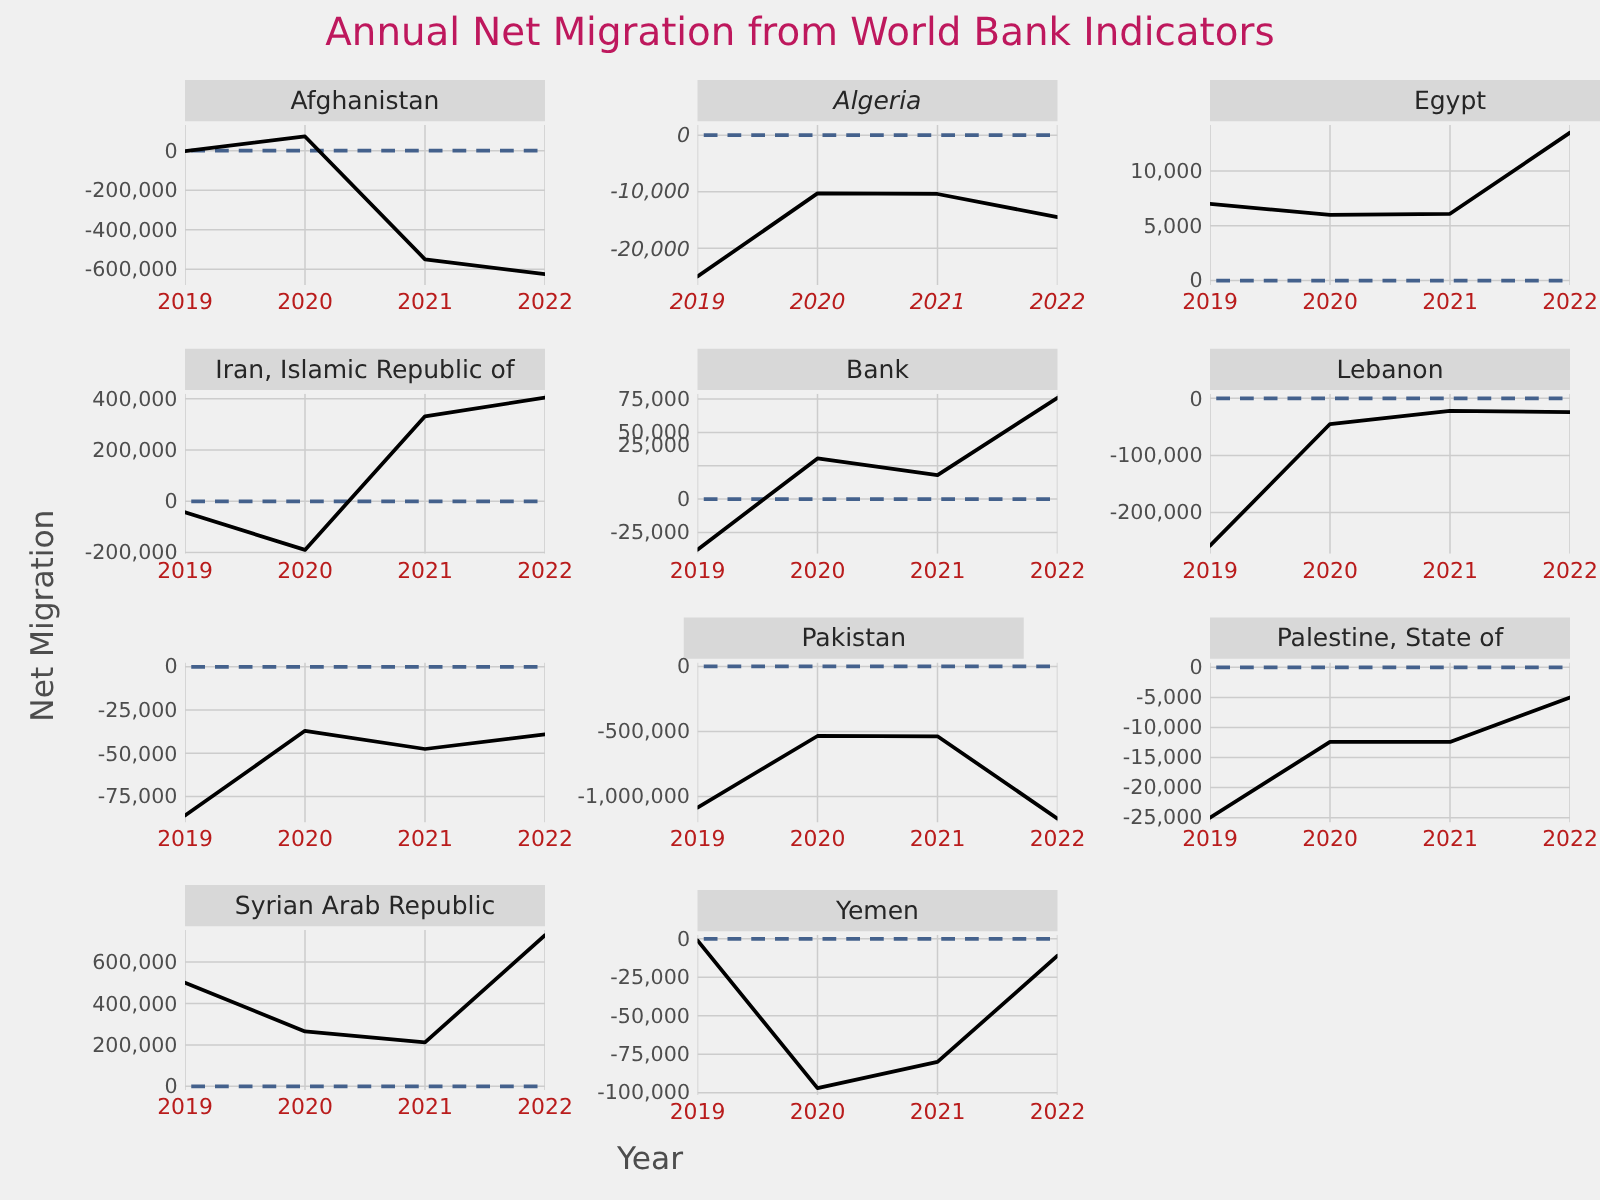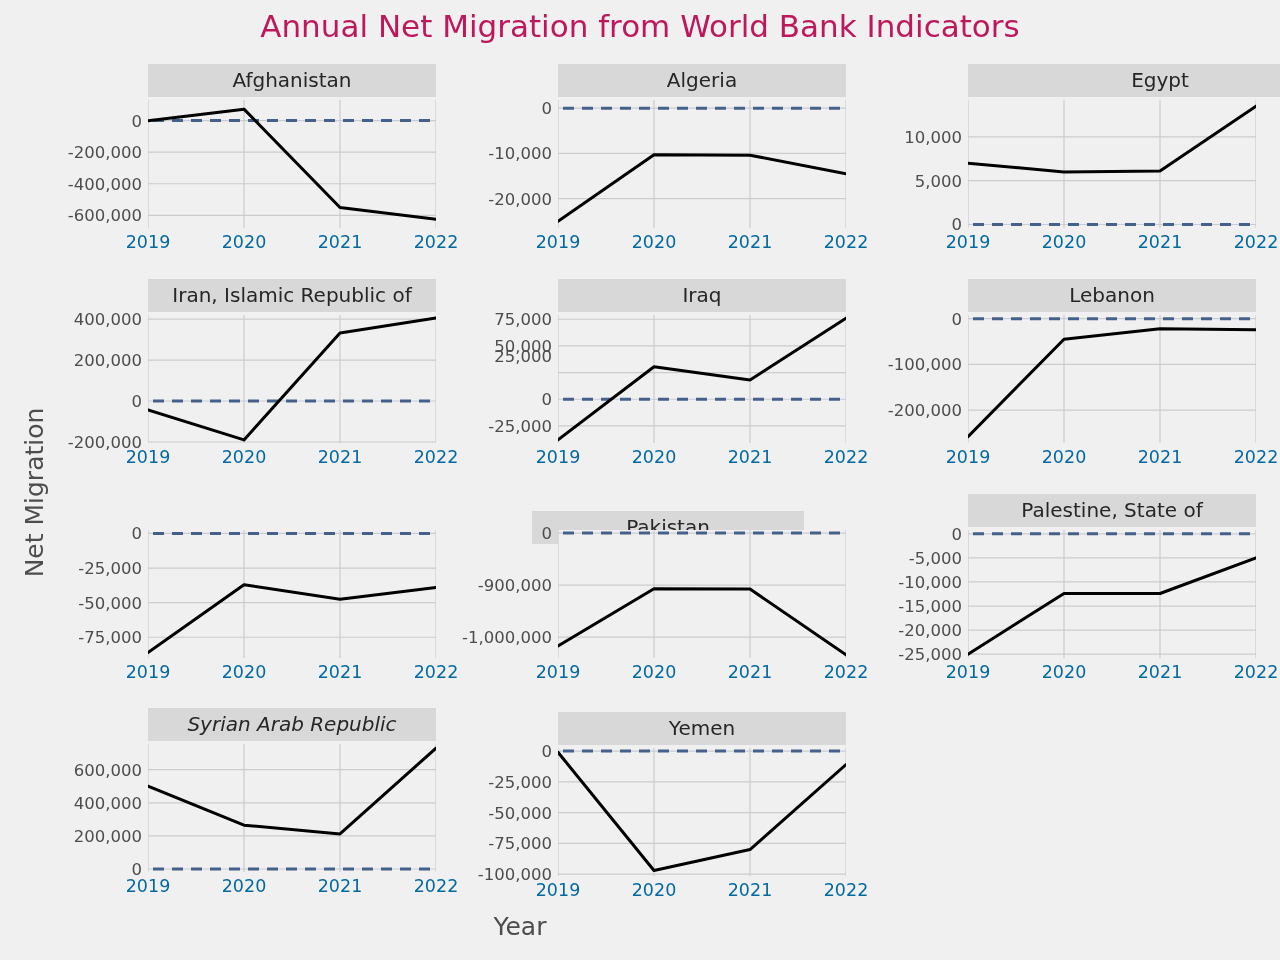--- a/index.html
+++ b/index.html
@@ -82,21 +82,21 @@
     font-size: 16.5px;
     color: #4d4d4d;
     white-space: nowrap;
     transform: translateY(-50%);
   }
 
   .xtick {
     position: absolute;
     text-align: center;
     font-size: 17.5px;
-    color: #0369a1;
+    color: #b91c1c;
     white-space: nowrap;
     transform: translateX(-50%);
   }
 
   svg { display: block; }
 </style>
 </head>
 <body>
 
 <div id="figure">
@@ -122,21 +122,21 @@
         </div>
         <div class="ytick" style="left: 24px; top: 120.543px; width: 118px;">0</div>
         <div class="ytick" style="left: 24px; top: 152.148px; width: 118px;">-200,000</div>
         <div class="ytick" style="left: 24px; top: 183.753px; width: 118px;">-400,000</div>
         <div class="ytick" style="left: 24px; top: 215.358px; width: 118px;">-600,000</div>
         <div class="xtick" style="left: 148px; top: 232px;">2019</div>
         <div class="xtick" style="left: 244px; top: 232px;">2020</div>
         <div class="xtick" style="left: 340px; top: 232px;">2021</div>
         <div class="xtick" style="left: 436px; top: 232px;">2022</div>
       </div>
-      <div class="panel" style="left: 0px; top: 0px; width: 1108px; height: 960px;">
+      <div class="panel" style="left: 0px; top: 0px; width: 1108px; height: 960px; font-style: italic;">
         <div class="panel-title" style="left: 558px; top: 64px; width: 288px;">Algeria</div>
         <div class="plot-area" style="left: 558px; top: 100px; width: 288px; height: 128px;">
           <svg width="288" height="128">
             <line x1="0" x2="288" y1="8.141342756183747" y2="8.141342756183747" stroke="#cccccc" stroke-width="1.2"></line>
             <line x1="0" x2="288" y1="53.37102473498233" y2="53.37102473498233" stroke="#cccccc" stroke-width="1.2"></line>
             <line x1="0" x2="288" y1="98.60070671378092" y2="98.60070671378092" stroke="#cccccc" stroke-width="1.2"></line>
             <line x1="0" x2="0" y1="0" y2="128" stroke="#cccccc" stroke-width="1.2"></line>
             <line x1="96" x2="96" y1="0" y2="128" stroke="#cccccc" stroke-width="1.2"></line>
             <line x1="192" x2="192" y1="0" y2="128" stroke="#cccccc" stroke-width="1.2"></line>
             <line x1="288" x2="288" y1="0" y2="128" stroke="#cccccc" stroke-width="1.2"></line>
@@ -194,21 +194,21 @@
         <div class="ytick" style="left: 24px; top: 319.096px; width: 118px;">400,000</div>
         <div class="ytick" style="left: 24px; top: 360.056px; width: 118px;">200,000</div>
         <div class="ytick" style="left: 24px; top: 401.016px; width: 118px;">0</div>
         <div class="ytick" style="left: 24px; top: 441.976px; width: 118px;">-200,000</div>
         <div class="xtick" style="left: 148px; top: 447px;">2019</div>
         <div class="xtick" style="left: 244px; top: 447px;">2020</div>
         <div class="xtick" style="left: 340px; top: 447px;">2021</div>
         <div class="xtick" style="left: 436px; top: 447px;">2022</div>
       </div>
       <div class="panel" style="left: 0px; top: 0px; width: 1280px; height: 960px;">
-        <div class="panel-title" style="left: 558px; top: 279px; width: 288px;">Iraq</div>
+        <div class="panel-title" style="left: 558px; top: 279px; width: 288px;">Bank</div>
         <div class="plot-area" style="left: 558px; top: 315px; width: 288px; height: 128px;">
           <svg width="288" height="128">
             <line x1="0" x2="288" y1="4.266666666666666" y2="4.266666666666666" stroke="#cccccc" stroke-width="1.2"></line>
             <line x1="0" x2="288" y1="30.933333333333337" y2="30.933333333333337" stroke="#cccccc" stroke-width="1.2"></line>
             <line x1="0" x2="288" y1="57.599999999999994" y2="57.599999999999994" stroke="#cccccc" stroke-width="1.2"></line>
             <line x1="0" x2="288" y1="84.26666666666667" y2="84.26666666666667" stroke="#cccccc" stroke-width="1.2"></line>
             <line x1="0" x2="288" y1="110.93333333333334" y2="110.93333333333334" stroke="#cccccc" stroke-width="1.2"></line>
             <line x1="0" x2="0" y1="0" y2="128" stroke="#cccccc" stroke-width="1.2"></line>
             <line x1="96" x2="96" y1="0" y2="128" stroke="#cccccc" stroke-width="1.2"></line>
             <line x1="192" x2="192" y1="0" y2="128" stroke="#cccccc" stroke-width="1.2"></line>
@@ -269,36 +269,36 @@
         <div class="ytick" style="left: 24px; top: 533.459px; width: 118px;">0</div>
         <div class="ytick" style="left: 24px; top: 568.054px; width: 118px;">-25,000</div>
         <div class="ytick" style="left: 24px; top: 602.649px; width: 118px;">-50,000</div>
         <div class="ytick" style="left: 24px; top: 637.243px; width: 118px;">-75,000</div>
         <div class="xtick" style="left: 148px; top: 662px;">2019</div>
         <div class="xtick" style="left: 244px; top: 662px;">2020</div>
         <div class="xtick" style="left: 340px; top: 662px;">2021</div>
         <div class="xtick" style="left: 436px; top: 662px;">2022</div>
       </div>
       <div class="panel" style="left: 0px; top: 0px; width: 1280px; height: 960px;">
-        <div class="panel-title" style="left: 532px; top: 494px; width: 272px; margin-top: 17px;">Pakistan</div>
+        <div class="panel-title" style="left: 547px; top: 494px; width: 272px;">Pakistan</div>
         <div class="plot-area" style="left: 558px; top: 530px; width: 288px; height: 128px;">
           <svg width="288" height="128">
             <line x1="0" x2="288" y1="3.121951219512198" y2="3.121951219512198" stroke="#cccccc" stroke-width="1.2"></line>
             <line x1="0" x2="288" y1="55.15447154471545" y2="55.15447154471545" stroke="#cccccc" stroke-width="1.2"></line>
             <line x1="0" x2="288" y1="107.1869918699187" y2="107.1869918699187" stroke="#cccccc" stroke-width="1.2"></line>
             <line x1="0" x2="0" y1="0" y2="128" stroke="#cccccc" stroke-width="1.2"></line>
             <line x1="96" x2="96" y1="0" y2="128" stroke="#cccccc" stroke-width="1.2"></line>
             <line x1="192" x2="192" y1="0" y2="128" stroke="#cccccc" stroke-width="1.2"></line>
             <line x1="288" x2="288" y1="0" y2="128" stroke="#cccccc" stroke-width="1.2"></line>
             <line x1="-14" x2="290" y1="3.121951219512198" y2="3.121951219512198" stroke="#44618c" stroke-width="3" stroke-dasharray="11 8"></line>
             <polyline points="0,116.03252032520325 96,58.796747967479675 192,59.00487804878048 288,124.8780487804878" fill="none" stroke="#000000" stroke-width="3" stroke-linejoin="round" stroke-linecap="round"></polyline>
           </svg>
         </div>
         <div class="ytick" style="left: 434px; top: 533.122px; width: 118px;">0</div>
-        <div class="ytick" style="left: 434px; top: 585.154px; width: 118px;">-900,000</div>
+        <div class="ytick" style="left: 434px; top: 585.154px; width: 118px;">-500,000</div>
         <div class="ytick" style="left: 434px; top: 637.187px; width: 118px;">-1,000,000</div>
         <div class="xtick" style="left: 558px; top: 662px;">2019</div>
         <div class="xtick" style="left: 654px; top: 662px;">2020</div>
         <div class="xtick" style="left: 750px; top: 662px;">2021</div>
         <div class="xtick" style="left: 846px; top: 662px;">2022</div>
       </div>
       <div class="panel" style="left: 0px; top: 0px; width: 1280px; height: 960px;">
         <div class="panel-title" style="left: 968px; top: 494px; width: 288px;">Palestine, State of</div>
         <div class="plot-area" style="left: 968px; top: 530px; width: 288px; height: 128px;">
           <svg width="288" height="128">
@@ -321,21 +321,21 @@
         <div class="ytick" style="left: 844px; top: 581.97px; width: 118px;">-10,000</div>
         <div class="ytick" style="left: 844px; top: 606.03px; width: 118px;">-15,000</div>
         <div class="ytick" style="left: 844px; top: 630.09px; width: 118px;">-20,000</div>
         <div class="ytick" style="left: 844px; top: 654.15px; width: 118px;">-25,000</div>
         <div class="xtick" style="left: 968px; top: 662px;">2019</div>
         <div class="xtick" style="left: 1064px; top: 662px;">2020</div>
         <div class="xtick" style="left: 1160px; top: 662px;">2021</div>
         <div class="xtick" style="left: 1256px; top: 662px;">2022</div>
       </div>
       <div class="panel" style="left: 0px; top: 0px; width: 1280px; height: 960px;">
-        <div class="panel-title" style="left: 148px; top: 708px; width: 288px; font-style: italic;">Syrian Arab Republic</div>
+        <div class="panel-title" style="left: 148px; top: 708px; width: 288px;">Syrian Arab Republic</div>
         <div class="plot-area" style="left: 148px; top: 744px; width: 288px; height: 128px;">
           <svg width="288" height="128">
             <line x1="0" x2="288" y1="25.666235446313067" y2="25.666235446313067" stroke="#cccccc" stroke-width="1.2"></line>
             <line x1="0" x2="288" y1="58.783958602846056" y2="58.783958602846056" stroke="#cccccc" stroke-width="1.2"></line>
             <line x1="0" x2="288" y1="91.90168175937904" y2="91.90168175937904" stroke="#cccccc" stroke-width="1.2"></line>
             <line x1="0" x2="288" y1="125.01940491591203" y2="125.01940491591203" stroke="#cccccc" stroke-width="1.2"></line>
             <line x1="0" x2="0" y1="0" y2="128" stroke="#cccccc" stroke-width="1.2"></line>
             <line x1="96" x2="96" y1="0" y2="128" stroke="#cccccc" stroke-width="1.2"></line>
             <line x1="192" x2="192" y1="0" y2="128" stroke="#cccccc" stroke-width="1.2"></line>
             <line x1="288" x2="288" y1="0" y2="128" stroke="#cccccc" stroke-width="1.2"></line>

